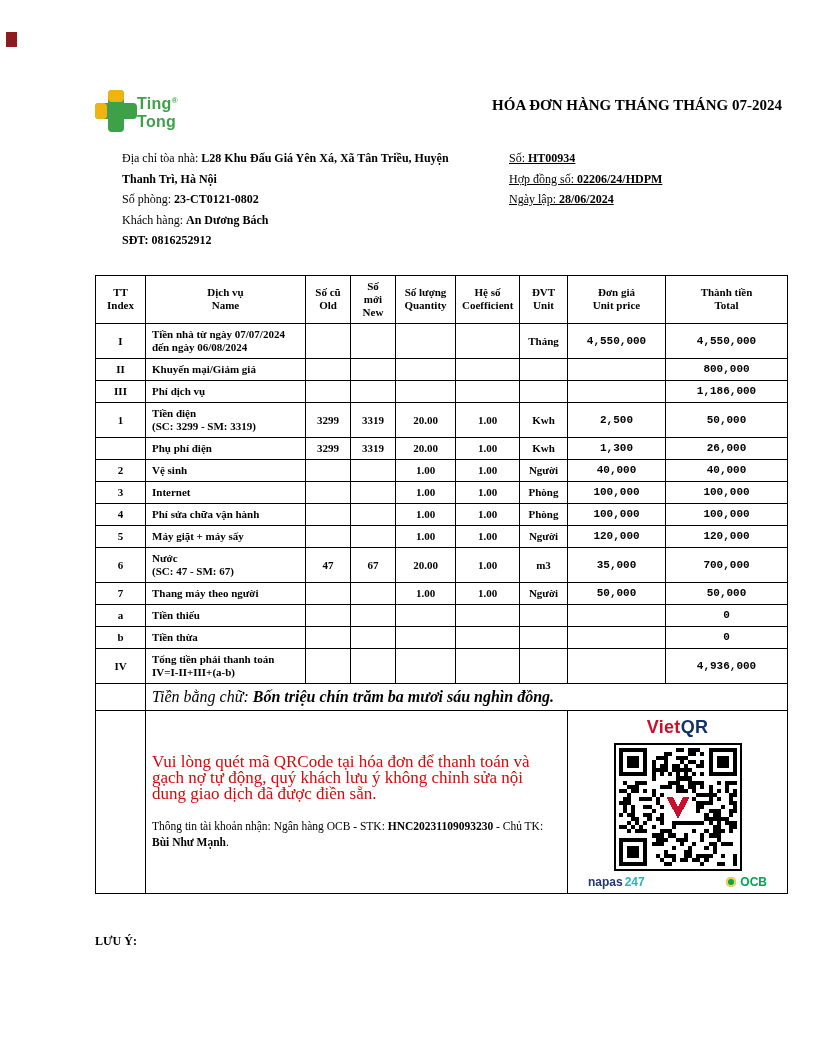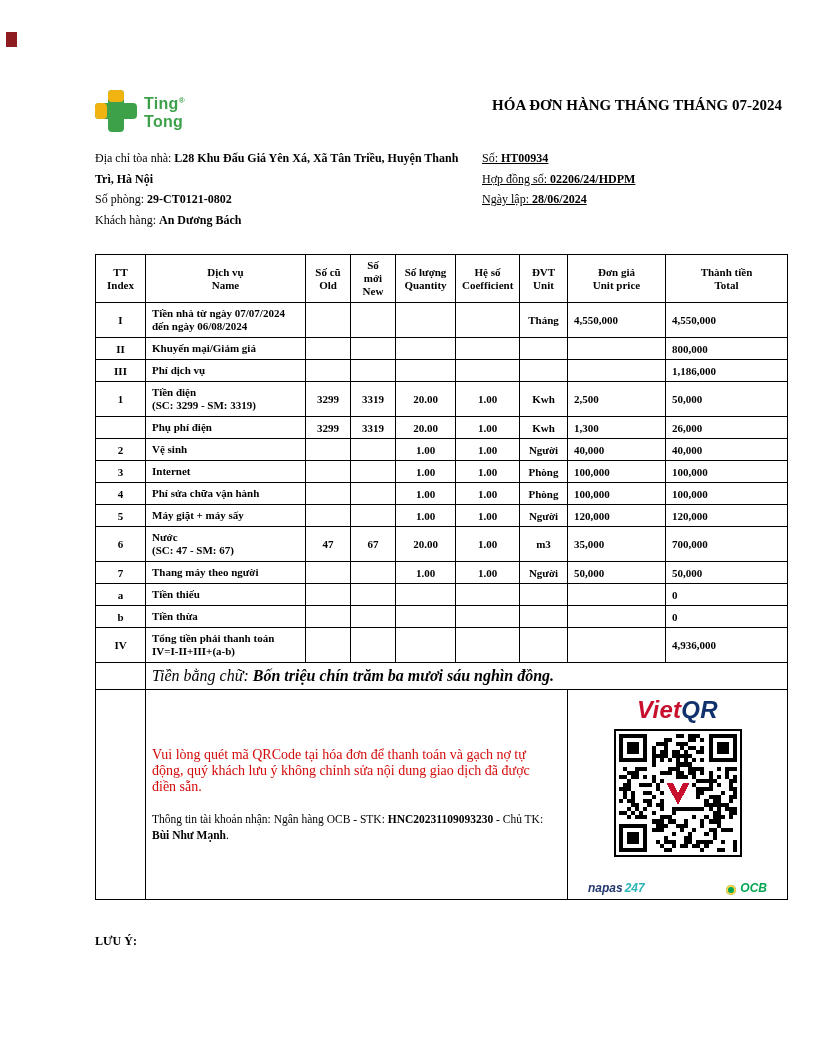--- a/index.html
+++ b/index.html
@@ -1,58 +1,58 @@
 <!DOCTYPE html>
 <html style="--accent-red: #d40a0a; --logo-green: #3da14a; --logo-yellow: #f0b310; --vietqr-red: #c8102e; --vietqr-blue: #10316b; --napas-blue: #23386f; --ocb-green: #00a651;"><head>
 <meta charset="utf-8">
 <style>
   html,body{margin:0;padding:0;background:#fff;}
   .page{position:relative;width:816px;height:1056px;background:#fff;font-family:"Liberation Serif",serif;color:#000;overflow:hidden;}
   .corner-mark{position:absolute;left:6px;top:32px;width:11px;height:15px;background:#8d1b20;}
   .content{position:absolute;left:95px;top:0;width:692px;}
 
   .top-row{display:flex;justify-content:space-between;align-items:flex-start;margin-top:90px;}
-  .logo{display:flex;align-items:center;gap:7px;}
+  .logo{display:flex;align-items:center;}
   .logo-mark{position:relative;width:42px;height:42px;flex:0 0 42px;}
   .lm{position:absolute;border-radius:4px;}
   .lm.h{left:0;top:13px;width:42px;height:16px;background:var(--logo-green);}
   .lm.v{left:13px;top:0;width:16px;height:42px;background:var(--logo-green);}
   .lm.y{left:13px;top:0;width:16px;height:12px;background:var(--logo-yellow);}
   .lm.y2{left:0;top:13px;width:12px;height:16px;background:var(--logo-yellow);}
   .logo-text{font-family:"Liberation Sans",sans-serif;font-weight:bold;color:var(--logo-green);font-size:16px;line-height:17px;letter-spacing:.3px;}
   .reg{font-size:8px;vertical-align:super;}
   .title{margin:0;width:300px;text-align:center;font-size:15px;line-height:19px;font-weight:bold;padding-top:6px;}
 
   .info{display:flex;justify-content:space-between;margin-top:16px;}
   .info-left{width:365px;}
   .info-right{width:305px;text-align:left;text-decoration:underline;}
-  .info-line{font-size:12px;line-height:20.5px;}
+  .info-line{font-size:12px;line-height:20.5px;margin-left:27px;}
   .b{font-weight:bold;}
   .i{font-style:italic;}
 
   table.inv{border-collapse:collapse;margin-top:24px;width:692px;font-size:11px;font-weight:bold;table-layout:fixed;}
   .inv th,.inv td{border:1px solid #000;padding:4px 6px;vertical-align:middle;overflow:hidden;}
   .inv th{text-align:center;line-height:13px;font-size:11px;}
   .inv td.a-l{text-align:left;white-space:pre-line;line-height:13px;}
   .inv td.a-c{text-align:center;}
-  .inv td.a-r{text-align:left;}
+  .inv td.a-r{text-align:center;font-family:Liberation Mono, monospace;}
 
   .words-cell{font-weight:normal;padding:5px 8px;font-size:16px;}
   .qr-text-cell{font-weight:normal;padding:12px 16px;vertical-align:middle;}
-  .notice{color:var(--accent-red);font-size:14px;margin:0 0 16px 0;line-height:16px;max-width:400px;white-space:normal;}
+  .notice{color:var(--accent-red);font-size:17px;margin:0 0 16px 0;line-height:16px;max-width:400px;white-space:normal;}
   .account{font-size:11.5px;margin:0;line-height:16px;max-width:420px;white-space:normal;}
   .qr-code-cell{font-weight:normal;padding:8px 6px;text-align:center;vertical-align:top;}
-  .vietqr-logo{font-family:"Liberation Sans",sans-serif;font-weight:bold;font-style:italic;font-size:24px;margin:2px 0 5px 0;letter-spacing:.3px;}
+  .vietqr-logo{font-family:"Liberation Sans",sans-serif;font-weight:bold;font-size:18px;margin:2px 0 5px 0;letter-spacing:.3px;}
   .vq-v{color:var(--vietqr-red);}
   .vq-qr{color:var(--vietqr-blue);}
   .qr-box{display:inline-block;border:2px solid #000;padding:3px;background:#fff;line-height:0;}
-  .pay-logos{display:flex;justify-content:space-between;align-items:center;margin-top:24px;padding:0 14px;font-family:"Liberation Sans",sans-serif;font-style:italic;}
+  .pay-logos{display:flex;justify-content:space-between;align-items:center;margin-top:4px;padding:0 14px;font-family:"Liberation Sans",sans-serif;}
   .napas{font-weight:bold;font-size:12px;color:var(--napas-blue);}
   .napas .napas247{color:#2bb5b8;margin-left:2px;font-weight:bold;}
-  .ocb{font-weight:bold;font-size:12px;color:var(--ocb-green);display:flex;align-items:flex-end;gap:4px;}
+  .ocb{font-weight:bold;font-size:12px;color:var(--ocb-green);display:flex;align-items:center;gap:4px;}
   .ocb-mark{width:10px;height:10px;border-radius:50%;background:var(--ocb-green);display:inline-block;box-shadow:inset 0 0 0 2px #ffd24d;}
   .footer-note{position:absolute;left:95px;top:934px;font-weight:bold;font-size:12px;}
 </style>
 </head>
 <body>
 
 <div class="page">
   <div class="corner-mark"></div>
 
   <div class="content">
@@ -69,22 +69,23 @@
           <div><span>Ting</span><span class="reg">®</span></div>
           <div>Tong</div>
         </div>
       </div>
       <h1 class="title">HÓA ĐƠN HÀNG THÁNG THÁNG 07-2024</h1>
     </div>
 
     <div class="info">
       <div class="info-left">
           <div class="info-line"><span>Địa chỉ tòa nhà: </span><span class="b">L28 Khu Đấu Giá Yên Xá, Xã Tân Triều, Huyện Thanh Trì, Hà Nội</span></div>
-          <div class="info-line"><span>Số phòng: </span><span class="b">29-CT0121-0802</span></div>
+          <div class="info-line"><span>Số phòng: </span><span class="b">23-CT0121-0802</span></div>
           <div class="info-line"><span>Khách hàng: </span><span class="b">An Dương Bách</span></div>
+          <div class="info-line"><span class="b">SĐT: </span><span class="b">0816252912</span></div>
         </div>
       <div class="info-right">
           <div class="info-line"><span>Số: </span><span class="b">HT00934</span></div>
           <div class="info-line"><span>Hợp đồng số: </span><span class="b">02206/24/HDPM</span></div>
           <div class="info-line"><span>Ngày lập: </span><span class="b">28/06/2024</span></div>
         </div>
     </div>
 
     <table class="inv">
       <colgroup>

